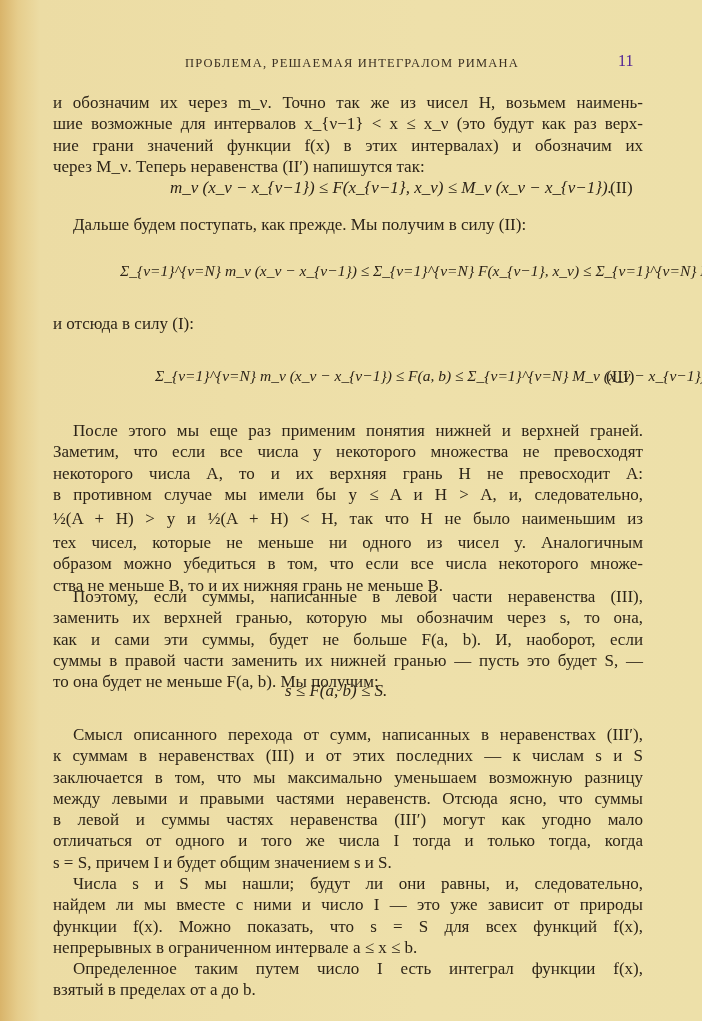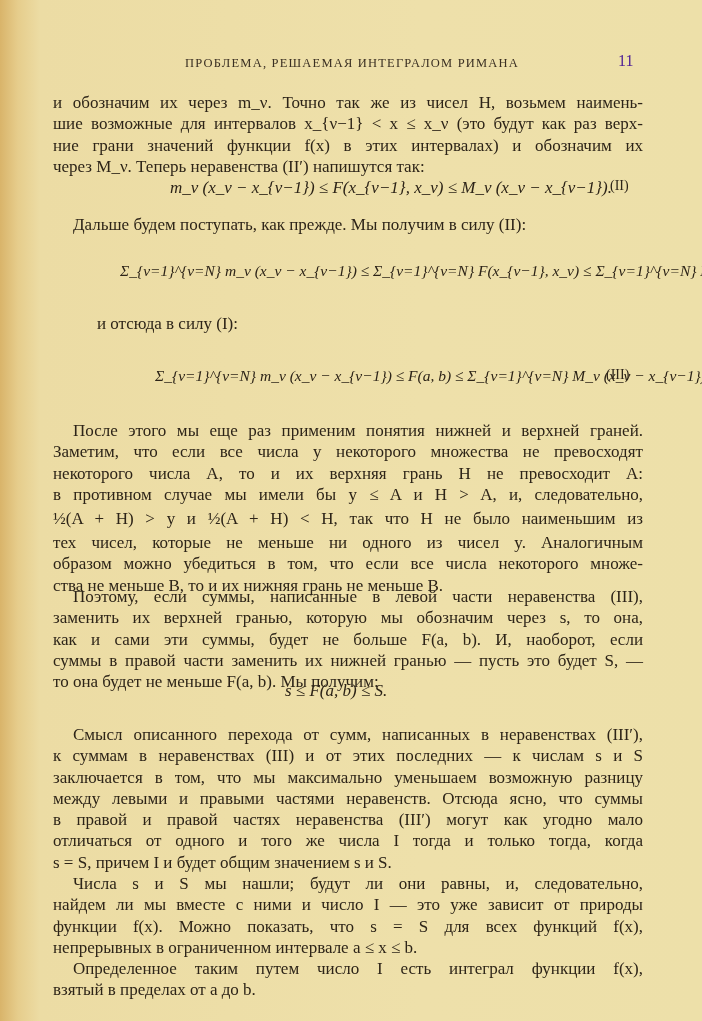--- a/index.html
+++ b/index.html
@@ -17,21 +17,21 @@
   .running-title {
     position: absolute; left: 185px; top: 0; font-size: 12.5px; letter-spacing: 1.2px;
     font-variant: small-caps; color: #3a2f22;
   }
   .page-number { position: absolute; left: 618px; top: -4px; font-size: 16px; color: #4c1d95; }
   .text { position: absolute; left: 53px; width: 590px; font-size: 17px; line-height: 21.3px; text-align: justify; }
   .line { white-space: nowrap; display: block; text-align: justify; text-align-last: justify; }
   .line.last { text-align-last: left; }
   .indent { padding-left: 20px; }
   .eq { position: absolute; font-size: 17px; white-space: nowrap; font-style: italic; }
-  .eq-label { position: absolute; font-size: 14px; font-style: normal; }
+  .eq-label { position: absolute; font-size: 17px; font-style: normal; }
 </style>
 </head>
 <body>
 
 <div class="page">
 
   <div class="header">
     <span class="running-title">ПРОБЛЕМА, РЕШАЕМАЯ ИНТЕГРАЛОМ РИМАНА</span>
     <span class="page-number">11</span>
   </div>
@@ -45,21 +45,21 @@
 
   <div class="eq" style="top:178px; left:170px;">m_ν (x_ν − x_{ν−1}) ≤ F(x_{ν−1}, x_ν) ≤ M_ν (x_ν − x_{ν−1}).</div>
   <div class="eq-label" style="top:178px; left:610px;">(II)</div>
 
   <div class="text" style="top:214px;">
     <span class="line last indent">Дальше будем поступать, как прежде. Мы получим в силу (II):</span>
   </div>
 
   <div class="eq" style="top:262px; left:120px; font-size:15.5px;">Σ_{ν=1}^{ν=N} m_ν (x_ν − x_{ν−1}) ≤ Σ_{ν=1}^{ν=N} F(x_{ν−1}, x_ν) ≤ Σ_{ν=1}^{ν=N} M_ν (x_ν − x_{ν−1}),</div>
 
-  <div class="text" style="top:313px;margin-left:44px;">
+  <div class="text" style="top:313px;">
     <span class="line last">и отсюда в силу (I):</span>
   </div>
 
   <div class="eq" style="top:367px; left:155px; font-size:15.5px;">Σ_{ν=1}^{ν=N} m_ν (x_ν − x_{ν−1}) ≤ F(a, b) ≤ Σ_{ν=1}^{ν=N} M_ν (x_ν − x_{ν−1}).</div>
   <div class="eq-label" style="top:367px; left:606px;">(III)</div>
 
   <div class="text" style="top:420px;">
     <span class="line indent">После этого мы еще раз применим понятия нижней и верхней граней.</span>
     <span class="line">Заметим, что если все числа y некоторого множества не превосходят</span>
     <span class="line">некоторого числа A, то и их верхняя грань H не превосходит A:</span>
@@ -78,21 +78,21 @@
     <span class="line last">то она будет не меньше F(a, b). Мы получим:</span>
   </div>
 
   <div class="eq" style="top:681px; left:285px;">s ≤ F(a, b) ≤ S.</div>
 
   <div class="text" style="top:724px;">
     <span class="line indent">Смысл описанного перехода от сумм, написанных в неравенствах (III′),</span>
     <span class="line">к суммам в неравенствах (III) и от этих последних — к числам s и S</span>
     <span class="line">заключается в том, что мы максимально уменьшаем возможную разницу</span>
     <span class="line">между левыми и правыми частями неравенств. Отсюда ясно, что суммы</span>
-    <span class="line">в правой и правой частях неравенства (III′) могут как угодно мало</span>
+    <span class="line">в левой и суммы частях неравенства (III′) могут как угодно мало</span>
     <span class="line">отличаться от одного и того же числа I тогда и только тогда, когда</span>
     <span class="line last">s = S, причем I и будет общим значением s и S.</span>
   </div>
 
   <div class="text" style="top:873px;">
     <span class="line indent">Числа s и S мы нашли; будут ли они равны, и, следовательно,</span>
     <span class="line">найдем ли мы вместе с ними и число I — это уже зависит от природы</span>
     <span class="line">функции f(x). Можно показать, что s = S для всех функций f(x),</span>
     <span class="line last">непрерывных в ограниченном интервале a ≤ x ≤ b.</span>
   </div>

